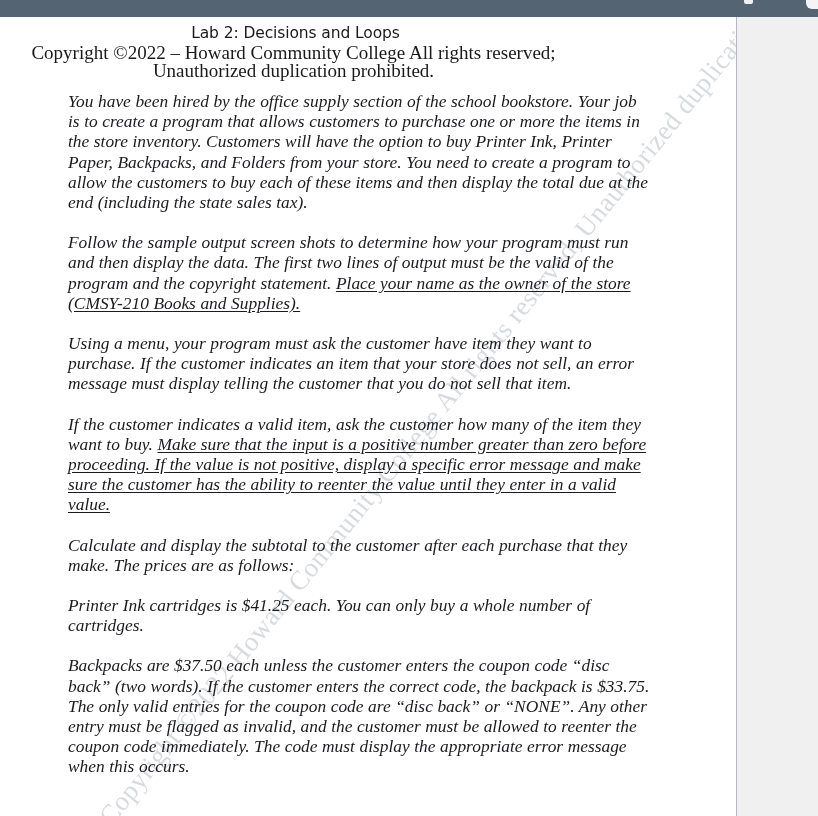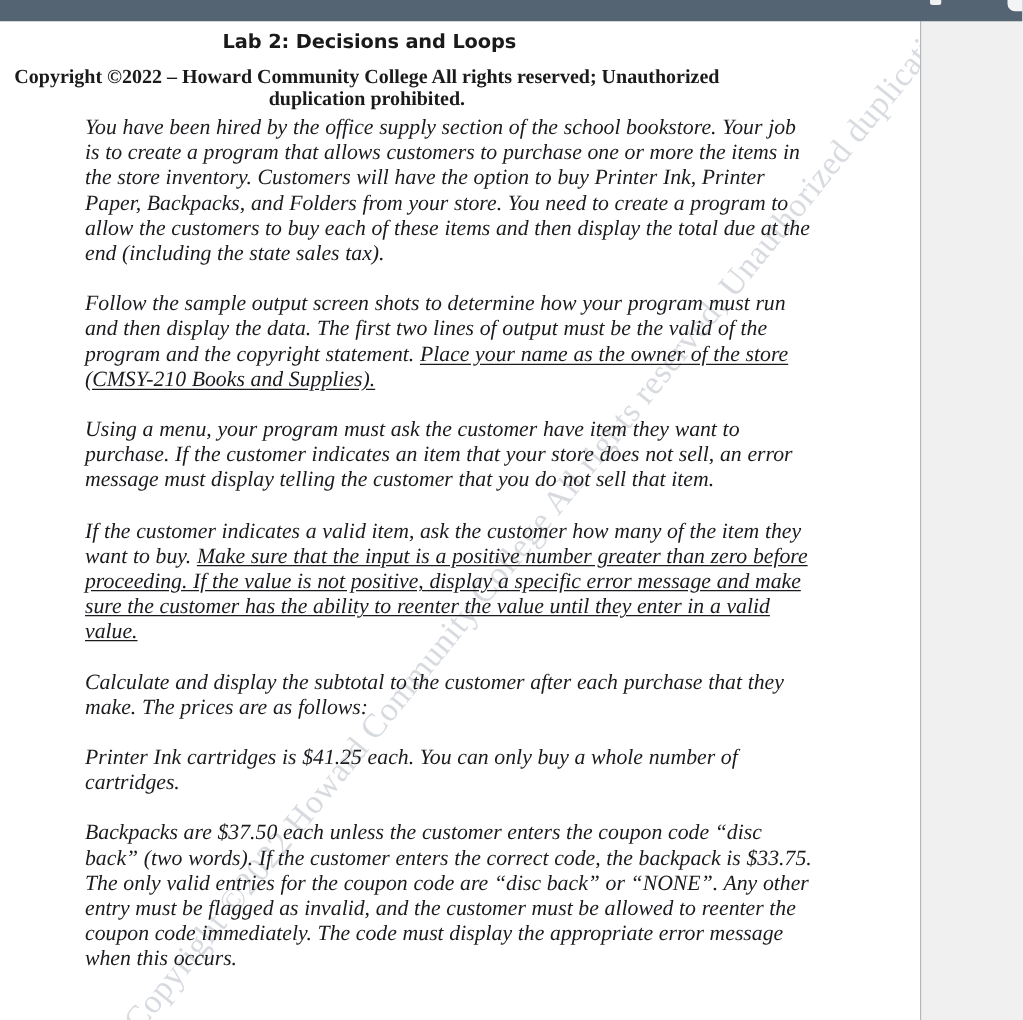--- a/index.html
+++ b/index.html
@@ -86,37 +86,36 @@
     z-index: 1;
   }
 
   
   #doc-header {
     position: absolute;
     top: 6px;
     left: 0;
     width: 591px;
     z-index: 3;
-    font-weight: bold;
   }
   #doc-title {
     text-align: center;
     font-family: "DejaVu Sans", sans-serif;
     font-size: 15.5px;
     line-height: 20px;
     color: #1a1a1a;
     letter-spacing: -0.1px;
   }
   #doc-copyright {
     text-align: center;
     font-family: "Liberation Serif", serif;
-    font-size: 16px;
+    font-size: 19px;
     line-height: 18px;
     color: #1a1a1a;
-    margin-top: 10px;
+    margin-top: 1px;
     padding-right: 4px;
   }
 
   
   #body-column {
     position: absolute;
     top: 74px;
     left: 68px;
     width: 582px;
     z-index: 3;

